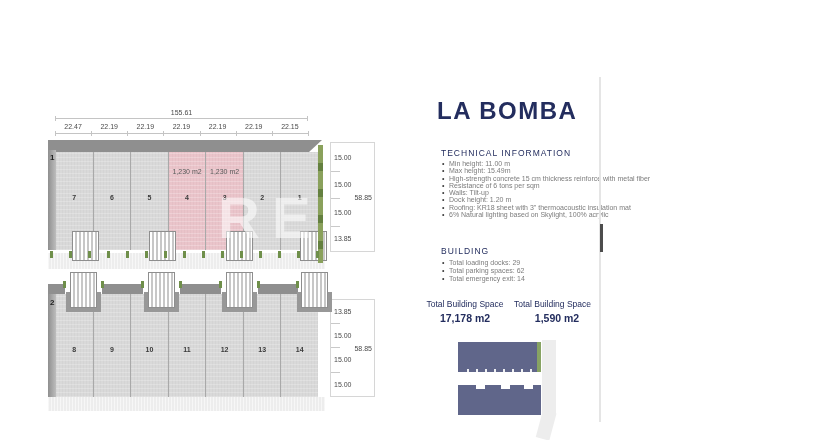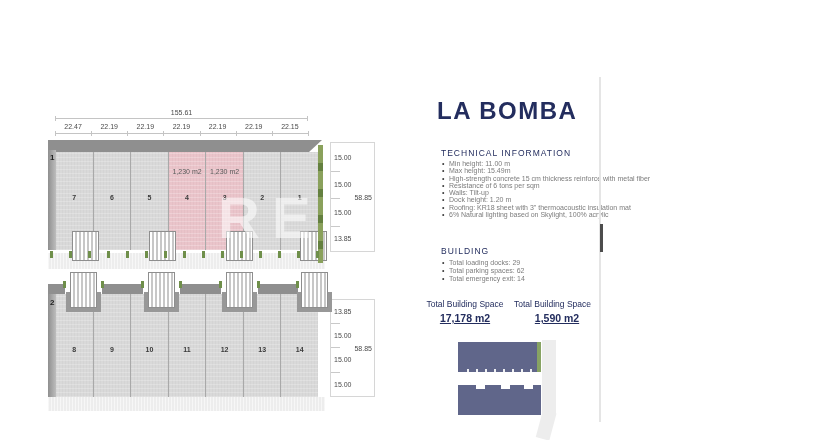--- a/index.html
+++ b/index.html
@@ -76,21 +76,21 @@
   #techList{left:441px;top:160px;}
   #bldgList{left:441px;top:259px;}
   .blist li{position:relative;font-size:7px;line-height:7.3px;color:#7c7c7c;padding-left:8px;white-space:nowrap;}
   #bldgList li{line-height:8px;}
   .blist li::before{content:"\2022";position:absolute;left:1px;color:#3c3c3c;}
   .tot{position:absolute;top:299px;}
   .t1{left:409px;width:112px;}
   .t2{left:514px;width:86px;overflow:hidden;}
   .tlabel{font-size:8.5px;font-weight:normal;color:var(--navy);white-space:nowrap;text-align:center;}
   .t2 .tlabel{text-align:left;}
-  .tvalue{font-size:10.5px;font-weight:800;color:var(--navy);text-align:center;margin-top:3px;white-space:nowrap;text-decoration:underline;}
+  .tvalue{font-size:10.5px;font-weight:800;color:var(--navy);text-align:center;margin-top:3px;white-space:nowrap;}
 
   
   .siteplan{position:absolute;left:455px;top:338px;width:110px;height:97px;}
   .sroad{position:absolute;left:87px;top:2px;width:14px;height:74px;background:#ededed;}
   .sroad::after{content:"";position:absolute;left:1px;top:70px;width:14px;height:28px;background:#ededed;
                 transform:rotate(15deg);transform-origin:top left;}
   .sblock{position:absolute;left:3px;width:83px;height:30px;background:var(--block);}
   .sblock.top{top:4px;}
   .sblock.bot{top:47px;}
   .sgreen{position:absolute;right:0;top:0;width:4px;height:100%;background:#87a363;}

